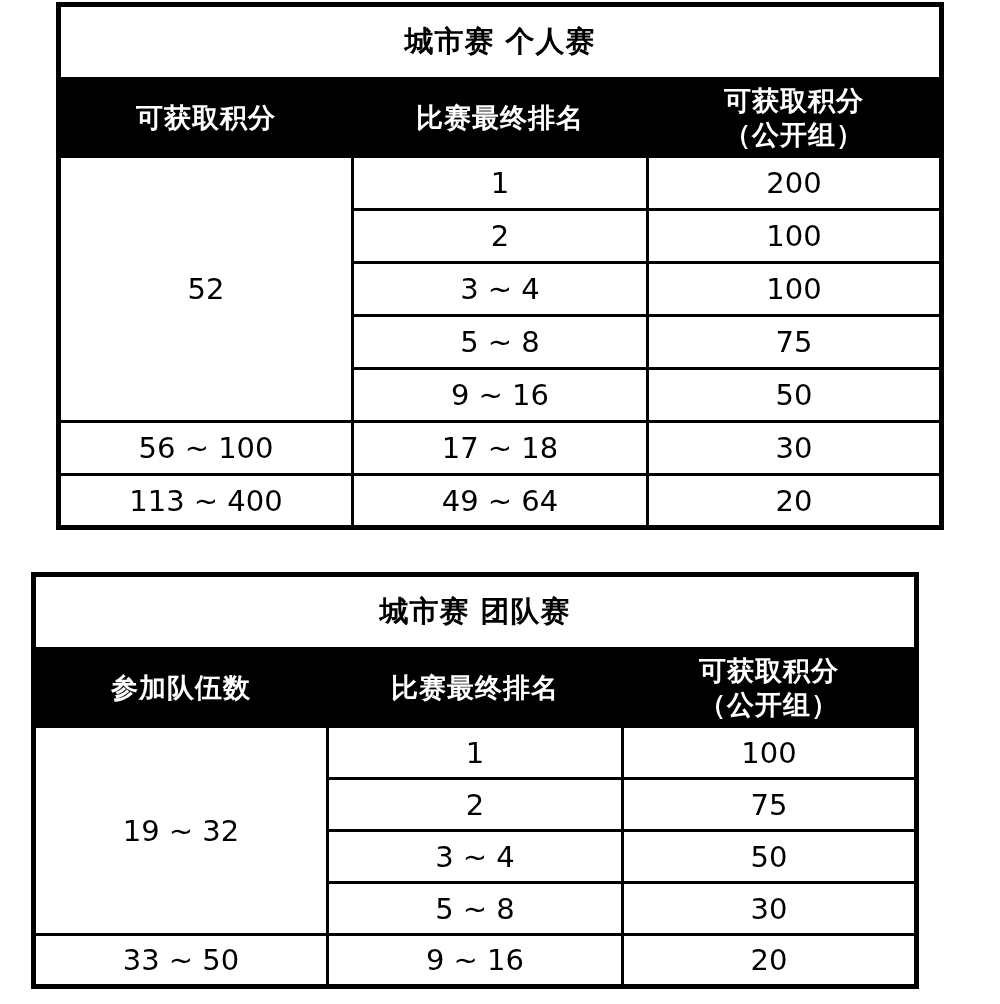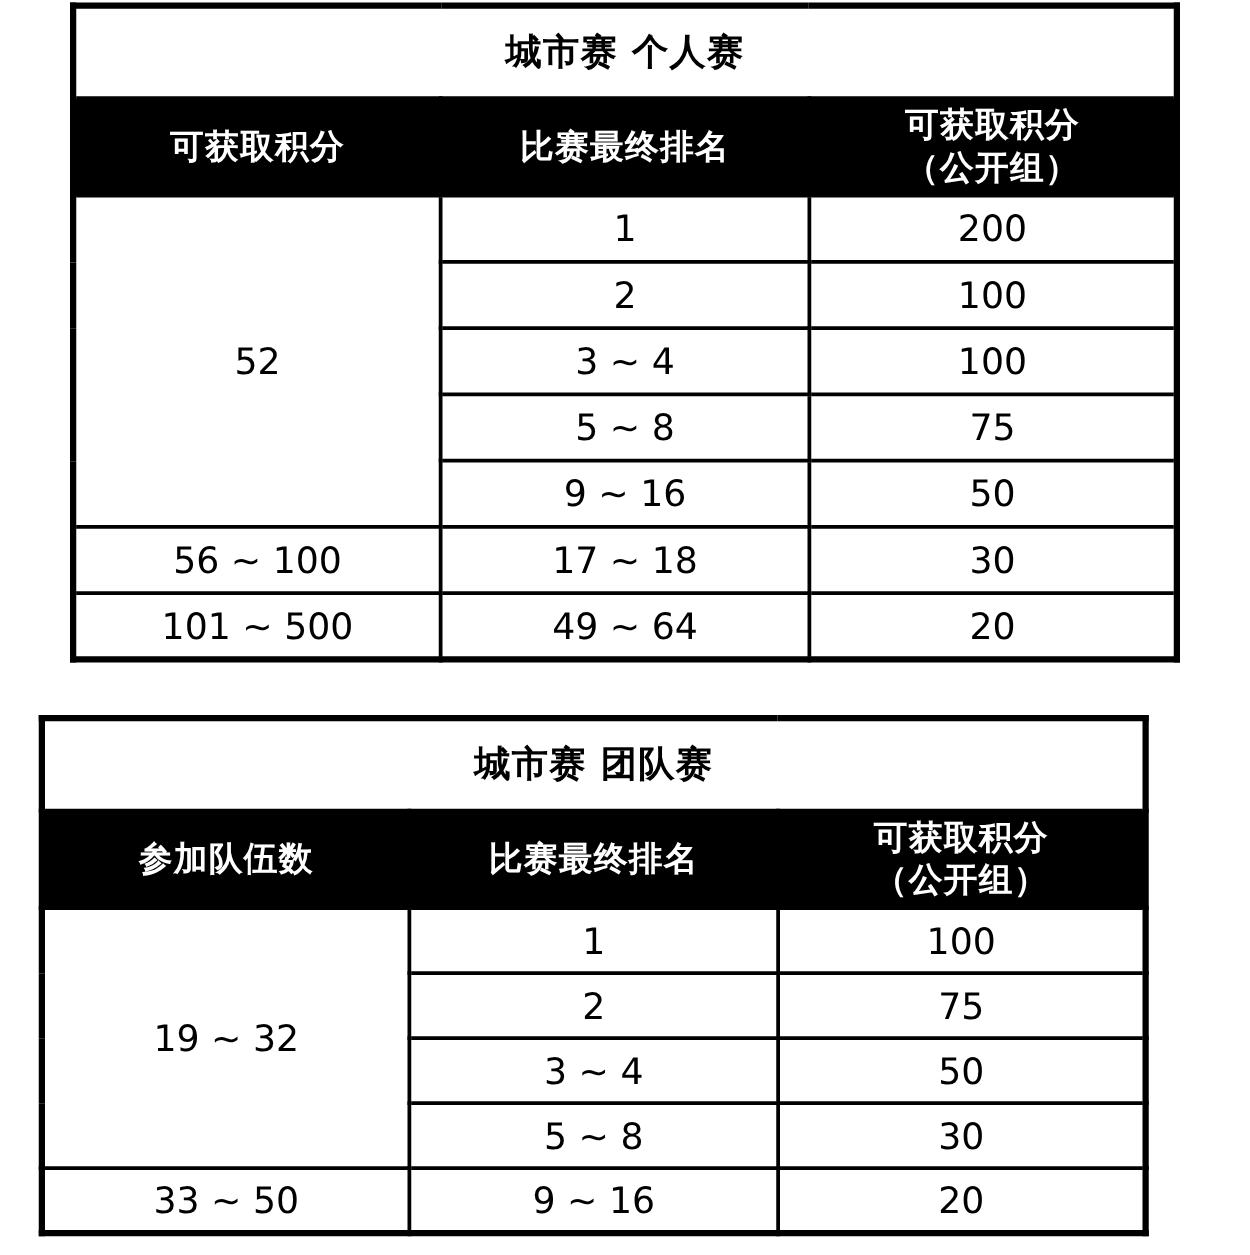--- a/index.html
+++ b/index.html
@@ -93,21 +93,21 @@
       <tr class="body-row">
         <td>9 ~ 16</td>
         <td>50</td>
       </tr>
       <tr class="body-row">
         <td>56 ~ 100</td>
         <td>17 ~ 18</td>
         <td>30</td>
       </tr>
       <tr class="body-row">
-        <td>101 ~ 500</td>
+        <td>113 ~ 400</td>
         <td>49 ~ 64</td>
         <td>20</td>
       </tr>
     </tbody>
   </table>
 
   <table class="points-table second">
     <colgroup>
       <col style="width:33.3%">
         <col style="width:33.4%">

